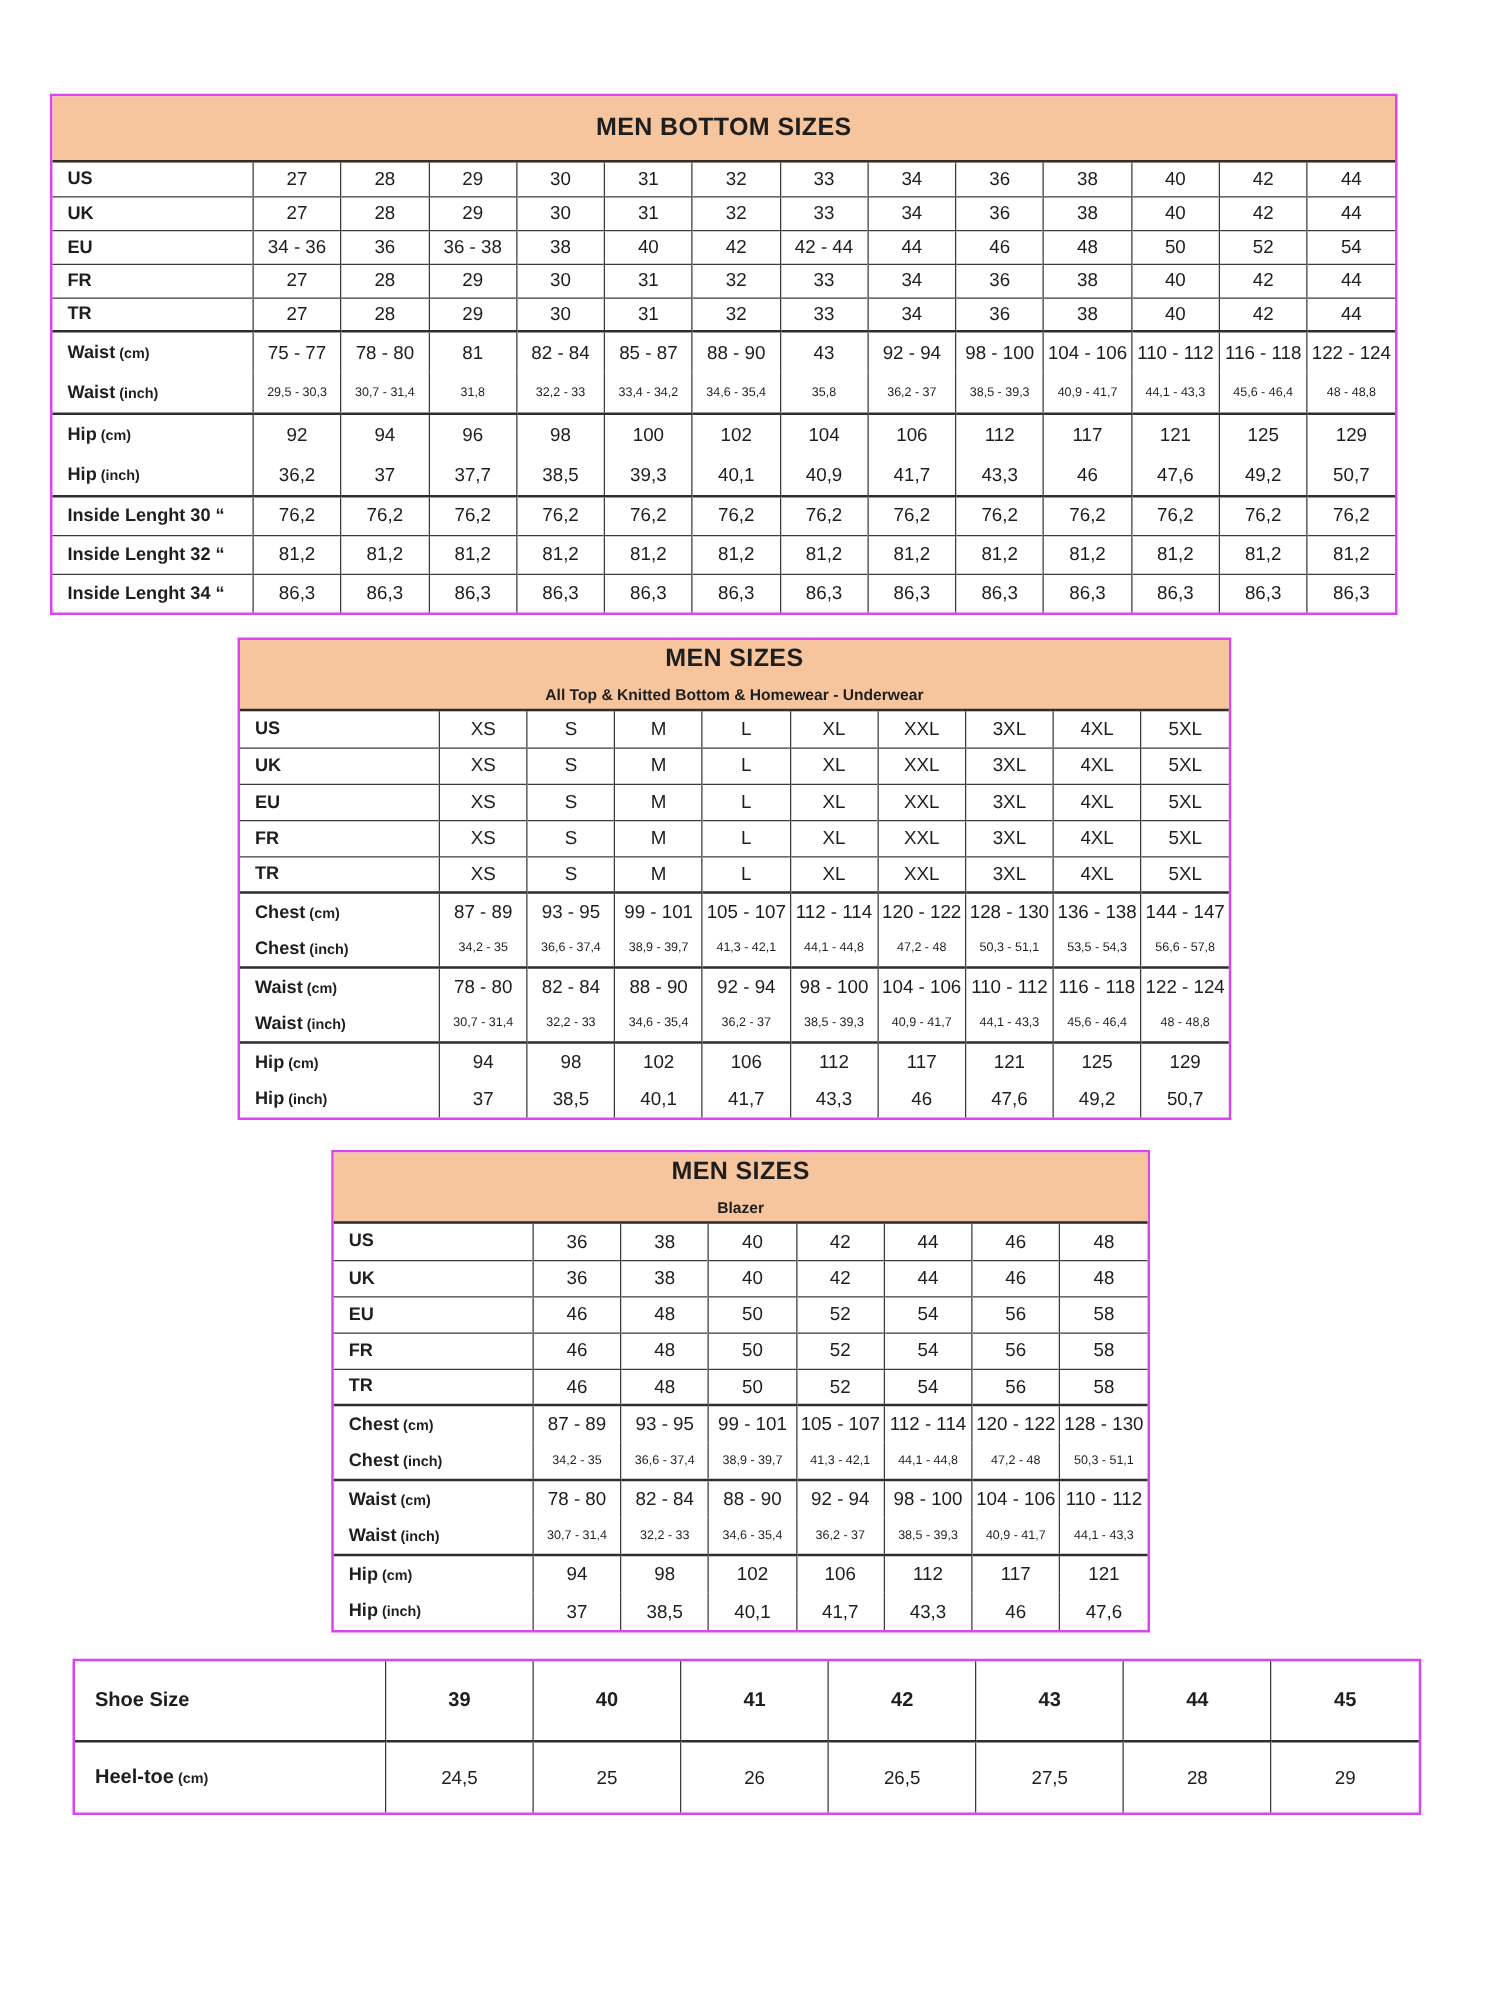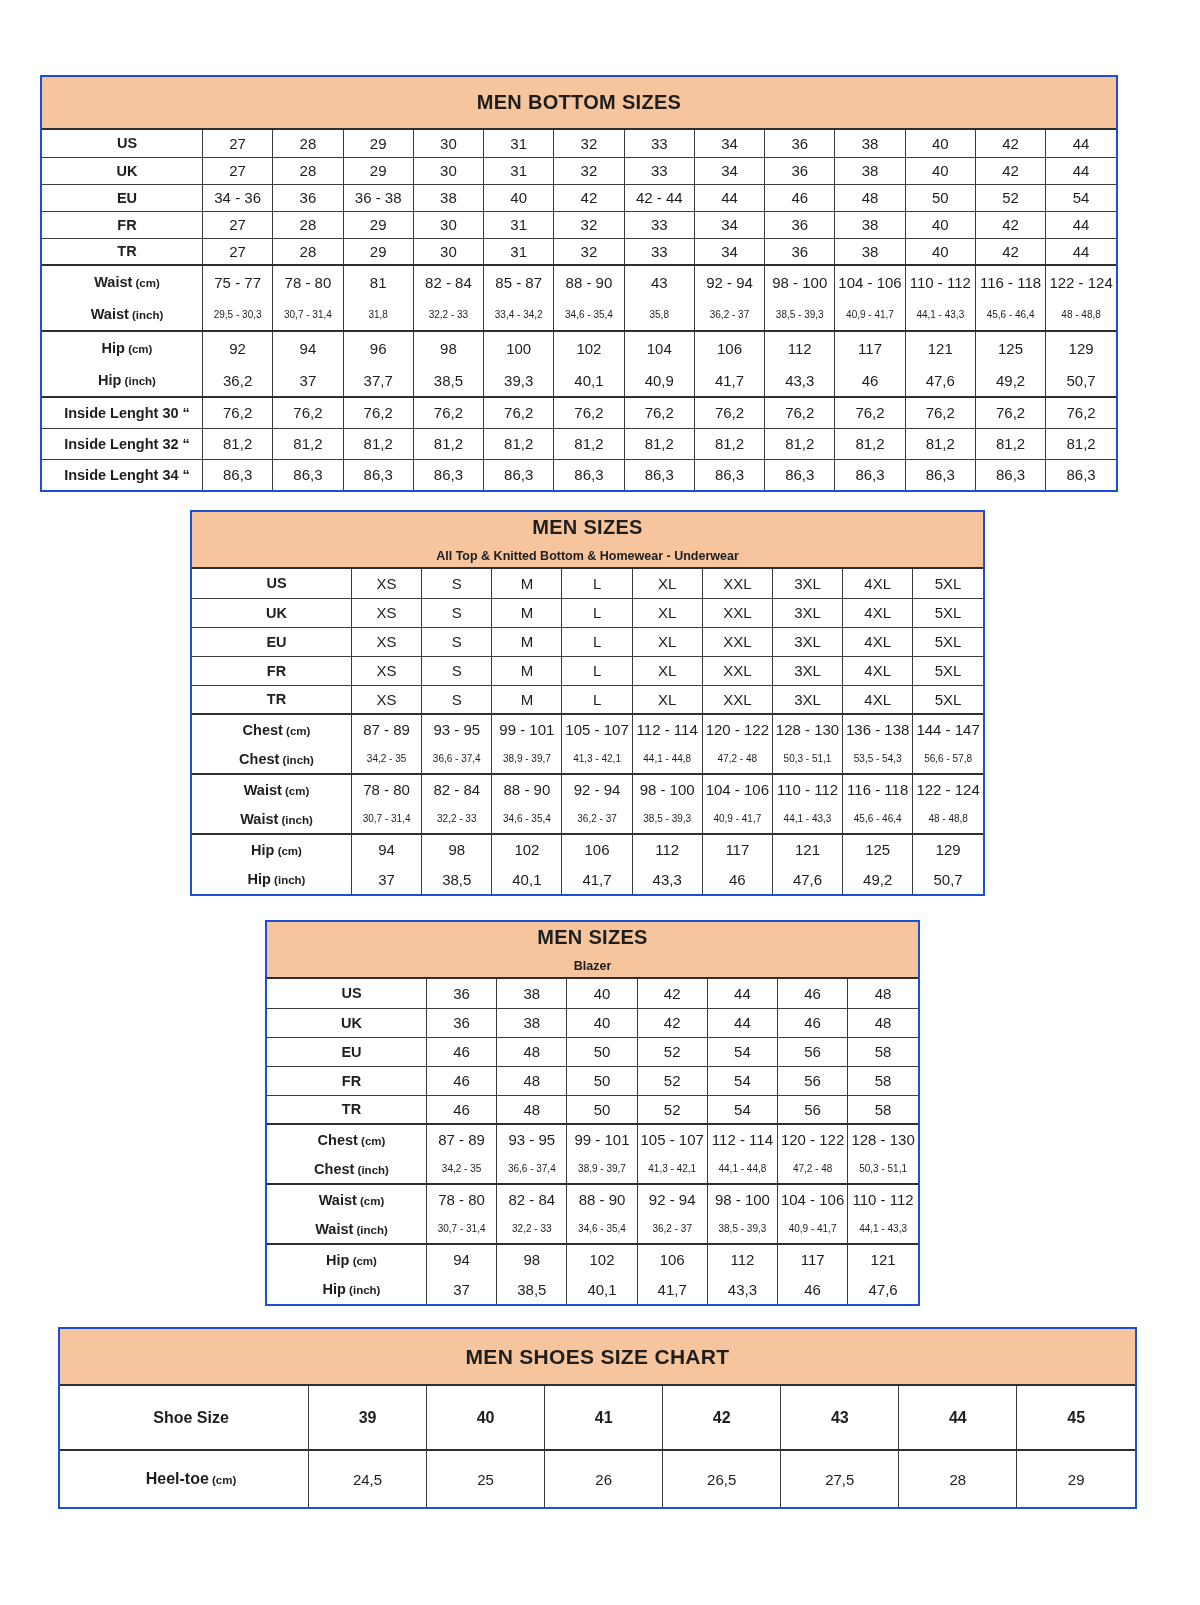--- a/index.html
+++ b/index.html
@@ -1,37 +1,37 @@
 <!DOCTYPE html>
 <html><head>
 <meta charset="utf-8">
 <style>
   html,body{margin:0;padding:0;}
   body{
     width:1200px;height:1605px;position:relative;background:#ffffff;
     font-family:"Liberation Sans", sans-serif;color:#1e1e1e;
   }
   .size-table{
-    position:absolute;border:2px solid #1d4ed8;background:#fff;box-sizing:border-box;
+    position:absolute;border:2px solid #d946ef;background:#fff;box-sizing:border-box;
   }
   .tbl-header{
     display:flex;flex-direction:column;justify-content:center;align-items:center;
     text-align:center;border-bottom:2px solid #2e2e2e;box-sizing:border-box;
   }
   .tbl-title{font-weight:bold;font-size:20px;letter-spacing:.3px;}
   .tbl-sub{font-weight:bold;font-size:12.5px;margin-top:10px;}
   table{border-collapse:collapse;width:100%;table-layout:fixed;}
   td{
     border-left:1px solid #3c3c3c;text-align:center;font-size:15px;
     padding:0 2px;overflow:hidden;white-space:nowrap;vertical-align:middle;
   }
   td:first-child{border-left:none;}
   tr.inner td{border-top:1px solid #3c3c3c;}
   tr.g-first td{border-top:2px solid #2e2e2e;}
-  td.lbl{text-align:center;padding-left:12px;font-weight:bold;font-size:14.5px;}
+  td.lbl{text-align:left;padding-left:12px;font-weight:bold;font-size:14.5px;}
   .unit{font-size:11.5px;font-weight:bold;}
   tr.small td:not(.lbl){font-size:10px;}
   tr.boldrow td{font-weight:bold;font-size:16px;margin-top:48px;}
 
   
   .t1{left:40px;top:75px;width:1078px;}
   .t1 .tbl-header{height:53px;}
   .t1 tr{height:27px;}
   .t1 tr:nth-child(n+6){height:33px;}
   .t1 tr:nth-child(n+10){height:31px;}
@@ -522,23 +522,20 @@
           <td>41,7</td>
           <td>43,3</td>
           <td>46</td>
           <td>47,6</td>
         </tr>
       </tbody>
     </table>
 </section>
 
 <section class="size-table t4">
-  <div class="tbl-header" style="background: rgb(246, 197, 158);">
-    <div class="tbl-title">MEN SHOES SIZE CHART</div>
-  </div>
   <table>
       <tbody>
         <tr class="boldrow">
           <td class="lbl"><span>Shoe Size</span></td>
           <td>39</td>
           <td>40</td>
           <td>41</td>
           <td>42</td>
           <td>43</td>
           <td>44</td>

